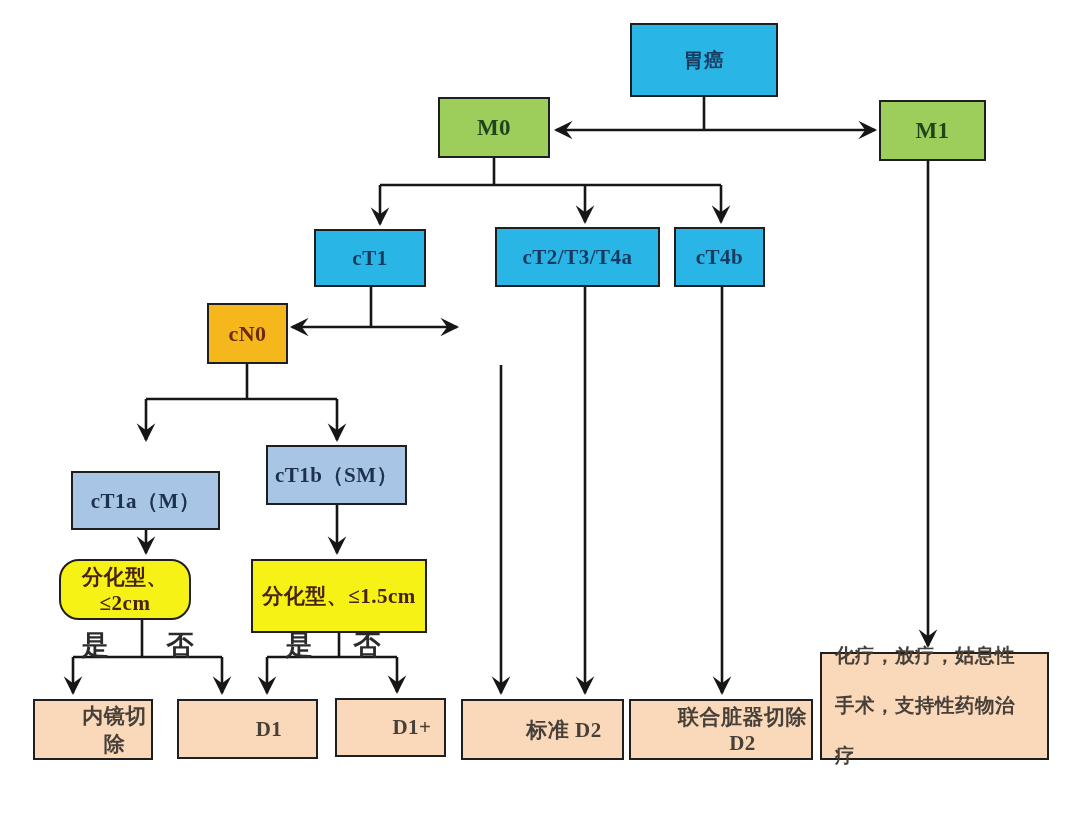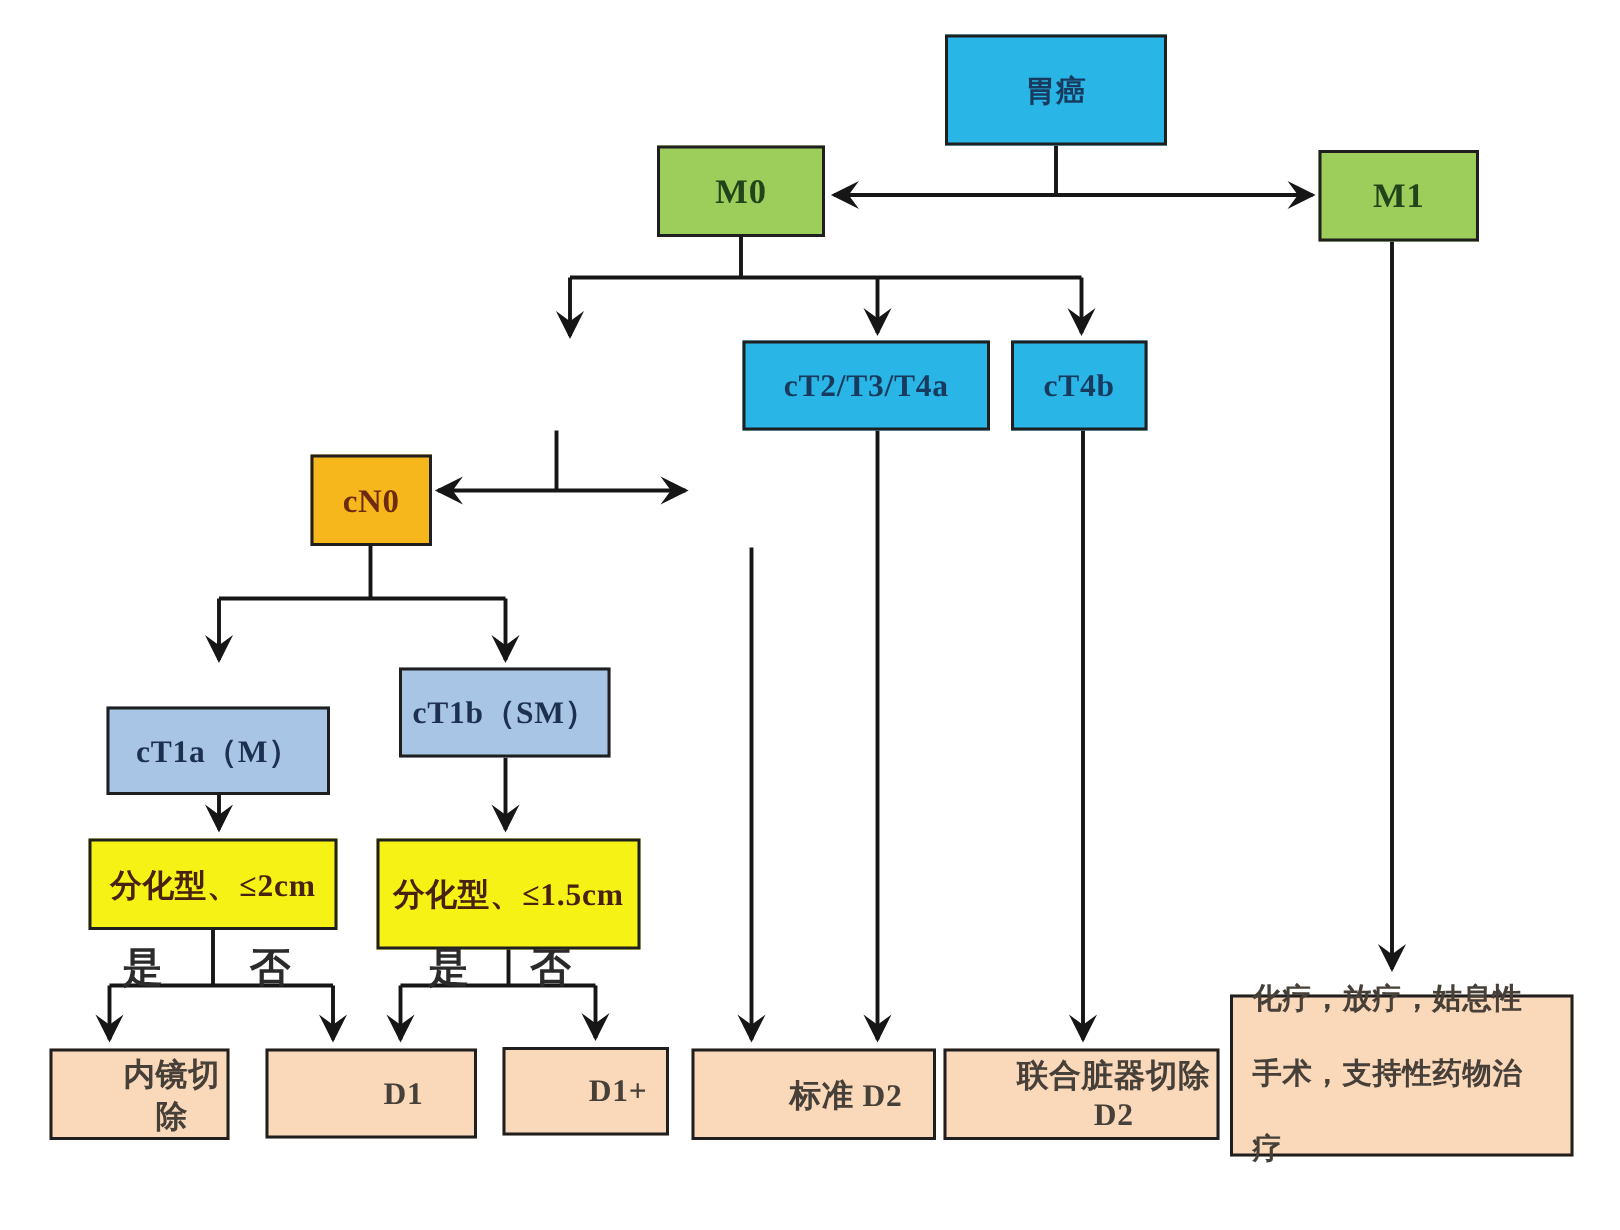--- a/index.html
+++ b/index.html
@@ -87,46 +87,47 @@
       <path d="M928,161 V646" marker-end="url(#arw)"></path>
     </g>
   </svg>
 
   <div class="node cyan" style="left:630px;top:23px;width:148px;height:74px;font-size:20px;">胃癌</div>
 
   <div class="node green" style="left:438px;top:97px;width:112px;height:61px;font-size:23px;">M0</div>
 
   <div class="node green" style="left:879px;top:100px;width:107px;height:61px;font-size:23px;">M1</div>
 
+  <div class="node cyan" style="left:314px;top:229px;width:112px;height:58px;font-size:21px;">cT1</div>
 
   <div class="node cyan" style="left:495px;top:227px;width:165px;height:60px;font-size:21px;">cT2/T3/T4a</div>
 
   <div class="node cyan" style="left:674px;top:227px;width:91px;height:60px;font-size:21px;">cT4b</div>
 
   <div class="node amber" style="left:207px;top:303px;width:81px;height:61px;font-size:22px;">cN0</div>
 
 
   <div class="node lightblue" style="left:71px;top:445px;width:149px;height:59px;font-size:21px;margin-top:26px;">cT1a（M）</div>
 
   <div class="node lightblue" style="left:266px;top:445px;width:141px;height:60px;font-size:21px;">cT1b（SM）</div>
 
-  <div class="node yellow" style="left:59px;top:559px;width:166px;height:61px;font-size:21px;font-weight:700;">分化型、≤2cm</div>
+  <div class="node yellow" style="left:59px;top:559px;width:132px;height:61px;font-size:21px;font-weight:700;border-radius:20px;">分化型、≤2cm</div>
 
   <div class="node yellow" style="left:251px;top:559px;width:176px;height:74px;font-size:21px;font-weight:700;">分化型、≤1.5cm</div>
 
   <div class="decision" style="left:79px;top:627px;">是</div>
   <div class="decision" style="left:164px;top:627px;">否</div>
   <div class="decision" style="left:283px;top:627px;">是</div>
   <div class="decision" style="left:351px;top:627px;">否</div>
 
   <div class="node peach" style="left:33px;top:699px;width:120px;height:61px;font-size:21px;">内镜切除</div>
 
   <div class="node peach" style="left:177px;top:699px;width:141px;height:60px;font-size:21px;">D1</div>
 
   <div class="node peach" style="left:335px;top:698px;width:111px;height:59px;font-size:21px;">D1+</div>
 
   <div class="node peach" style="left:461px;top:699px;width:163px;height:61px;font-size:21px;">标准 D2</div>
 
   <div class="node peach" style="left:629px;top:699px;width:184px;height:61px;font-size:21px;">联合脏器切除 D2</div>
 
-  <div class="node peach" style="left:820px;top:652px;width:229px;height:108px;font-size:19.5px;justify-content:flex-start;text-align:left;padding:6px 13px;line-height:2.55;margin-top:11px;">化疗，放疗，姑息性手术，支持性药物治疗</div>
+  <div class="node peach" style="left:820px;top:652px;width:229px;height:108px;font-size:19.5px;justify-content:flex-start;text-align:left;padding:6px 13px;line-height:2.55;">化疗，放疗，姑息性手术，支持性药物治疗</div>
 
 </div>
 
 </body></html>

